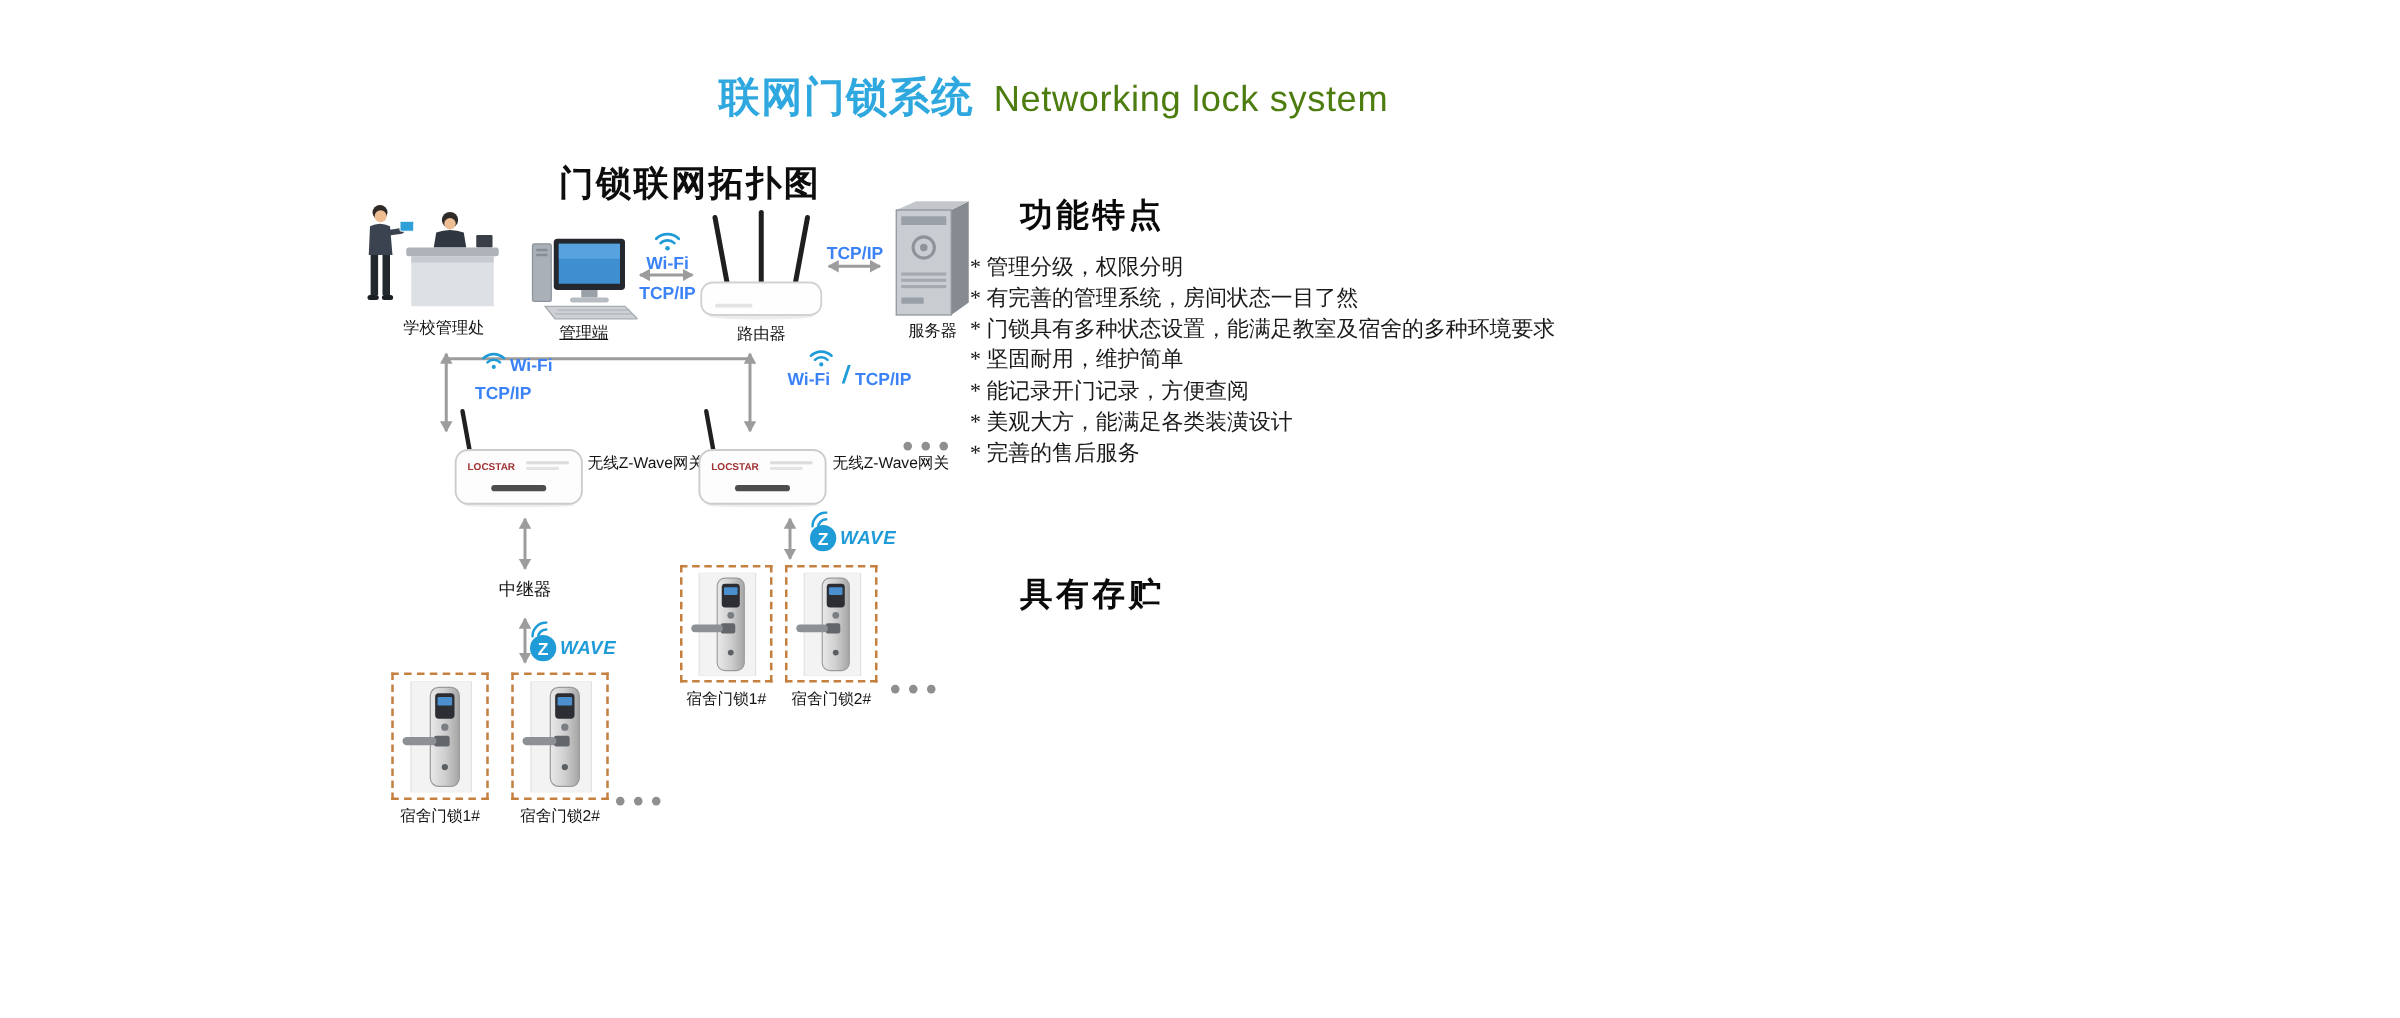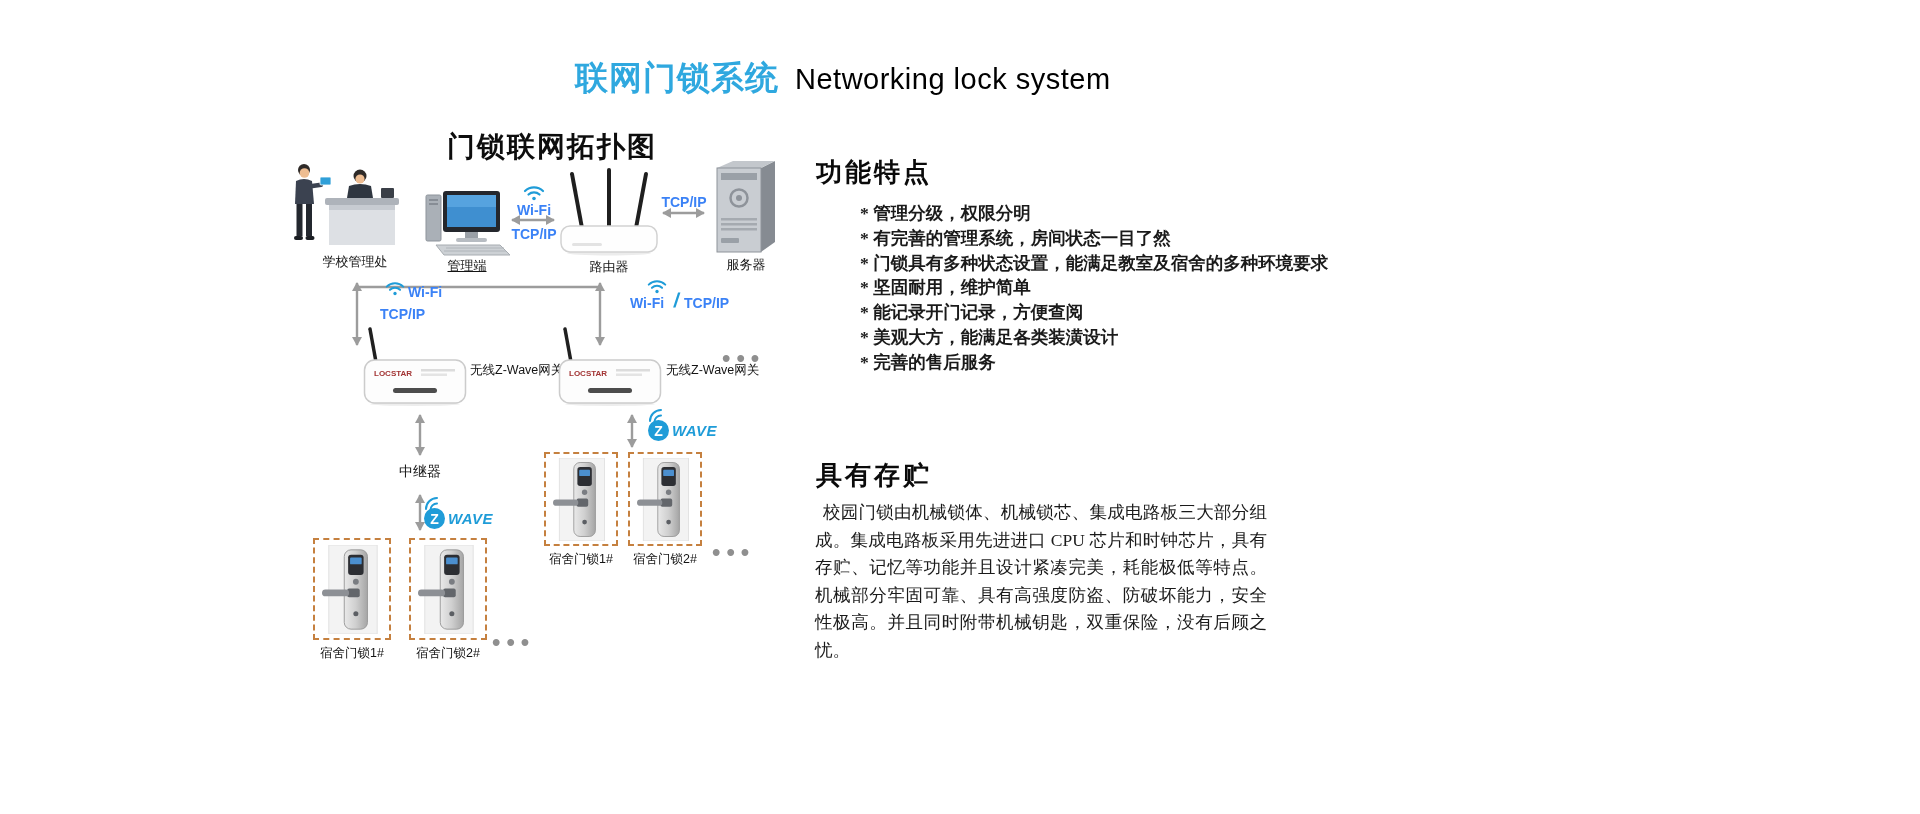--- a/index.html
+++ b/index.html
@@ -6,21 +6,21 @@
   html,body { background:#ffffff; }
   .canvas {
     position:relative; width:1920px; height:814px; background:#fff; overflow:hidden;
     font-family:"Liberation Sans","DejaVu Sans",sans-serif; color:#111;
   }
   .abs { position:absolute; }
 
   
   .page-title { display:flex; align-items:baseline; white-space:nowrap; }
   .title-cn { color:#2FA8DF; font-size:33px; font-weight:bold; letter-spacing:1px; }
-  .title-en { color:#000000; font-size:29px; margin-left:16px; letter-spacing:0.5px; }
+  .title-en { color:#4d7c0f; font-size:29px; margin-left:16px; letter-spacing:0.5px; }
 
   
   .topo-title { font-size:28px; font-weight:bold; letter-spacing:2px; color:#0d0d0d; }
   .node-label { font-size:13px; color:#141414; text-align:center; }
   .small-label { font-size:12.5px; color:#141414; }
   .blue-label { color:#3b82f6; font-size:14px; font-weight:bold; text-align:center; }
   .slash { color:#1F9CD8; font-size:20px; font-weight:bold; transform:skewX(-8deg); }
   .dashed-box { border:2px dashed #C5803F; display:flex; align-items:center; justify-content:center; }
   .ellipsis { color:#8F8F8F; font-size:24px; letter-spacing:6px; font-weight:bold; line-height:1; }
 
@@ -249,26 +249,25 @@
   <div class="abs dashed-box" style="left:409px; top:538px; width:78px; height:102px;">
     <svg width="62" height="89" viewBox="0 0 64 92">
         <use href="#sym-lock"></use>
       </svg>
   </div>
   <div class="abs node-label" style="left:313px; top:645px; width:78px; font-size:12.5px;">宿舍门锁1#</div>
   <div class="abs node-label" style="left:409px; top:645px; width:78px; font-size:12.5px;">宿舍门锁2#</div>
   <div class="abs ellipsis" style="left:492px; top:630px;">•••</div>
 
   <div class="abs feat-heading serif" style="left:816px; top:155px;">功能特点</div>
-  <ul class="abs feat-list serif" style="left:860px; top:201px;font-weight:bold;">
+  <ul class="abs feat-list serif" style="left:776px; top:201px;">
     <li>* 管理分级，权限分明</li>
     <li>* 有完善的管理系统，房间状态一目了然</li>
     <li>* 门锁具有多种状态设置，能满足教室及宿舍的多种环境要求</li>
     <li>* 坚固耐用，维护简单</li>
     <li>* 能记录开门记录，方便查阅</li>
     <li>* 美观大方，能满足各类装潢设计</li>
     <li>* 完善的售后服务</li>
   </ul>
 
   <div class="abs feat-heading serif" style="left:816px; top:458px;">具有存贮</div>
-  <p class="abs lock-body serif" style="left:815px; top:499px; width:452px;">校园门锁由机械锁体、机械锁芯、集成电路板三大部分组成。集成电路板采用先进进口 CPU 芯片和时钟芯片，具有存贮、记忆等功能并且设计紧凑完美，耗能极低等特点。机械部分牢固可靠、具有高强度防盗、防破坏能力，安全性极高。并且同时附带机械钥匙，双重保险，没有后顾之忧。</p>
 
 </div>
 
 </body></html>

